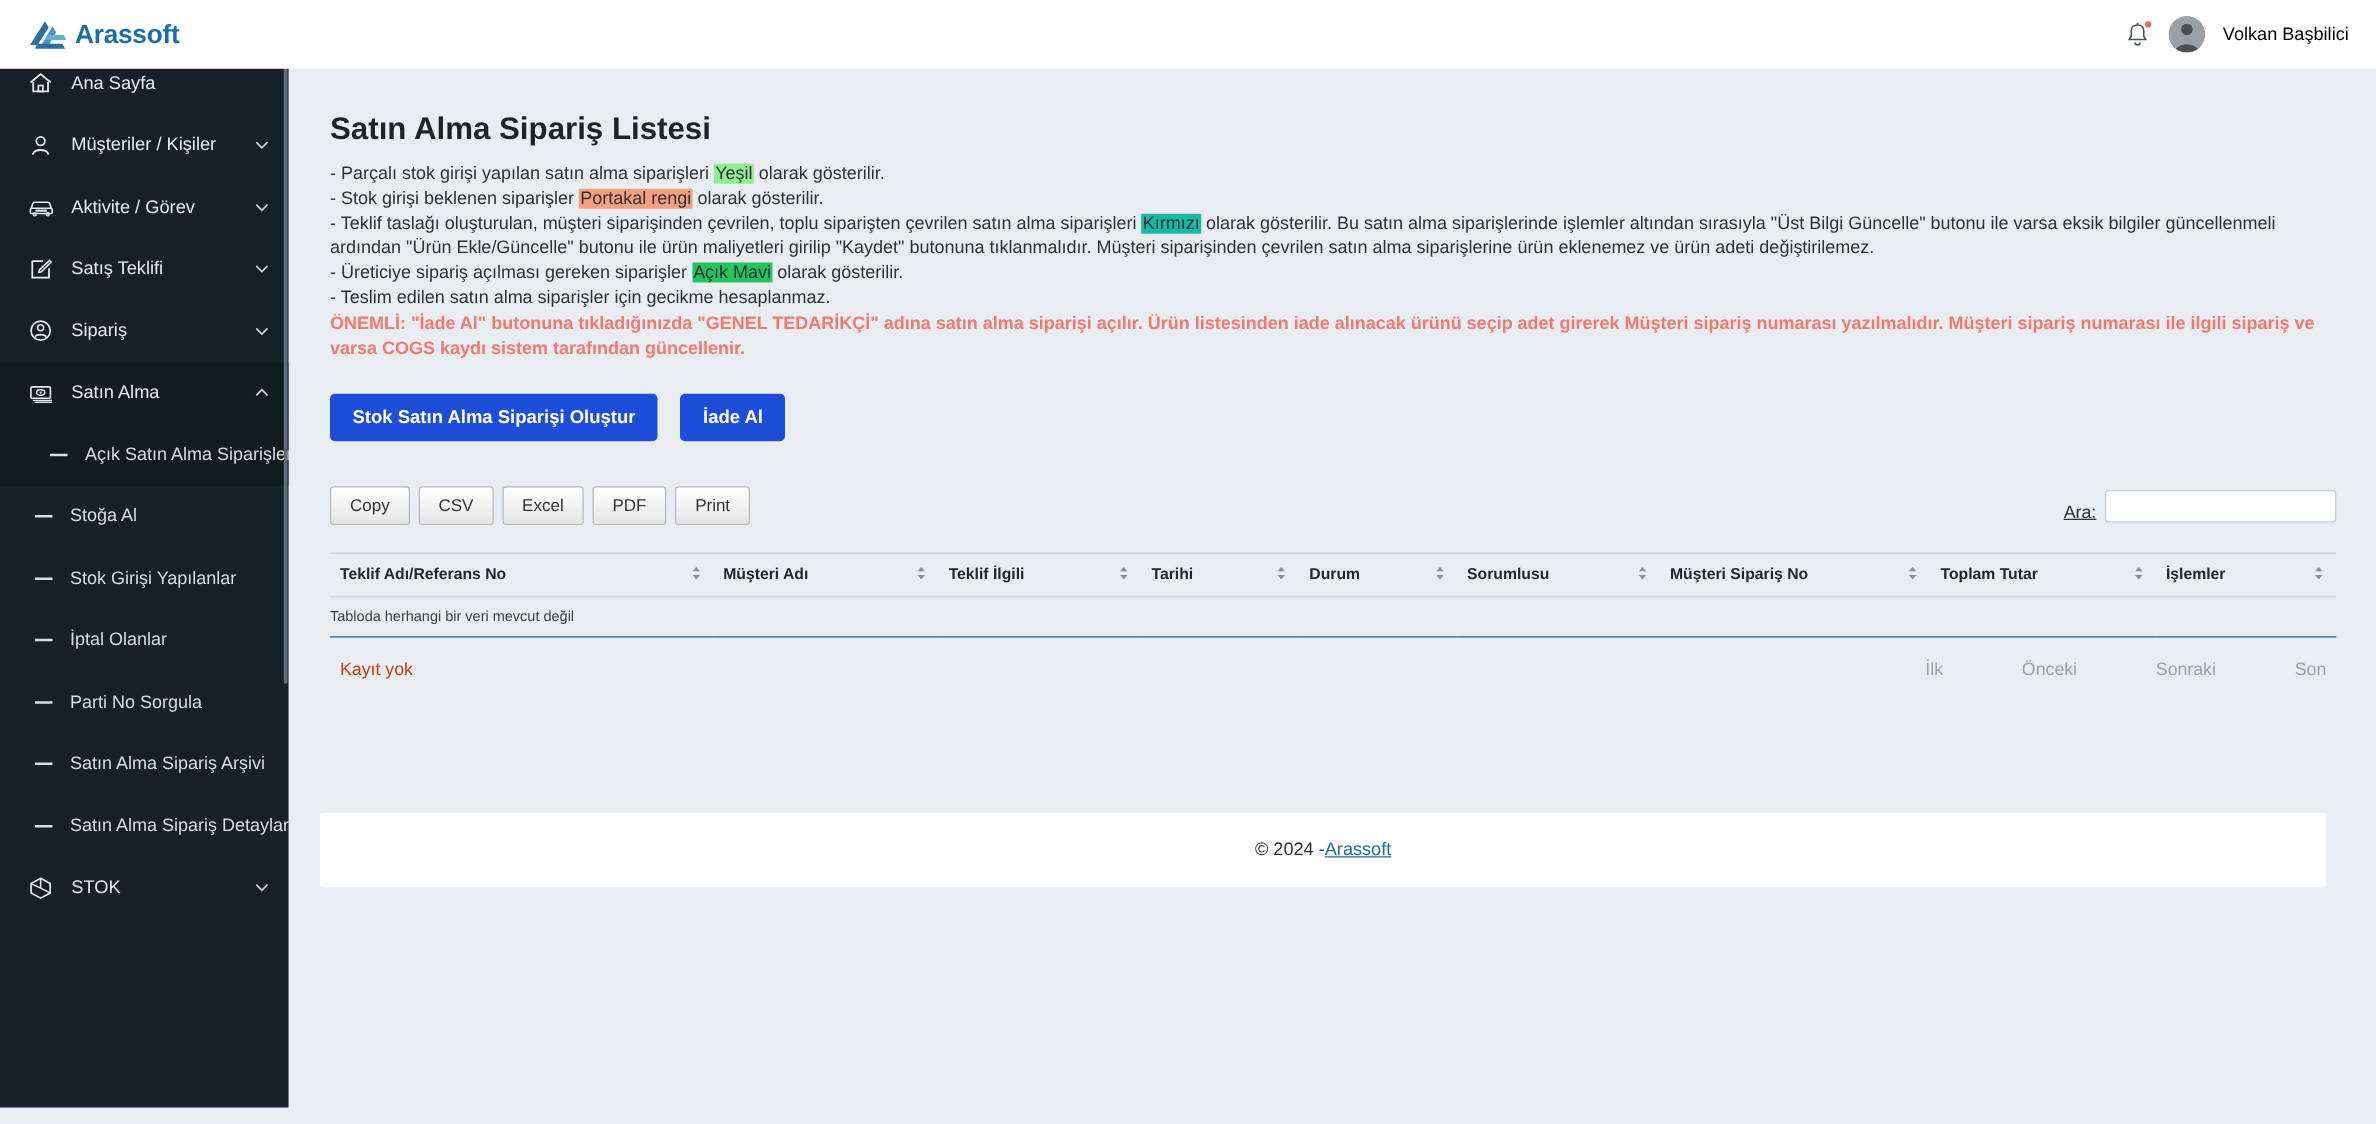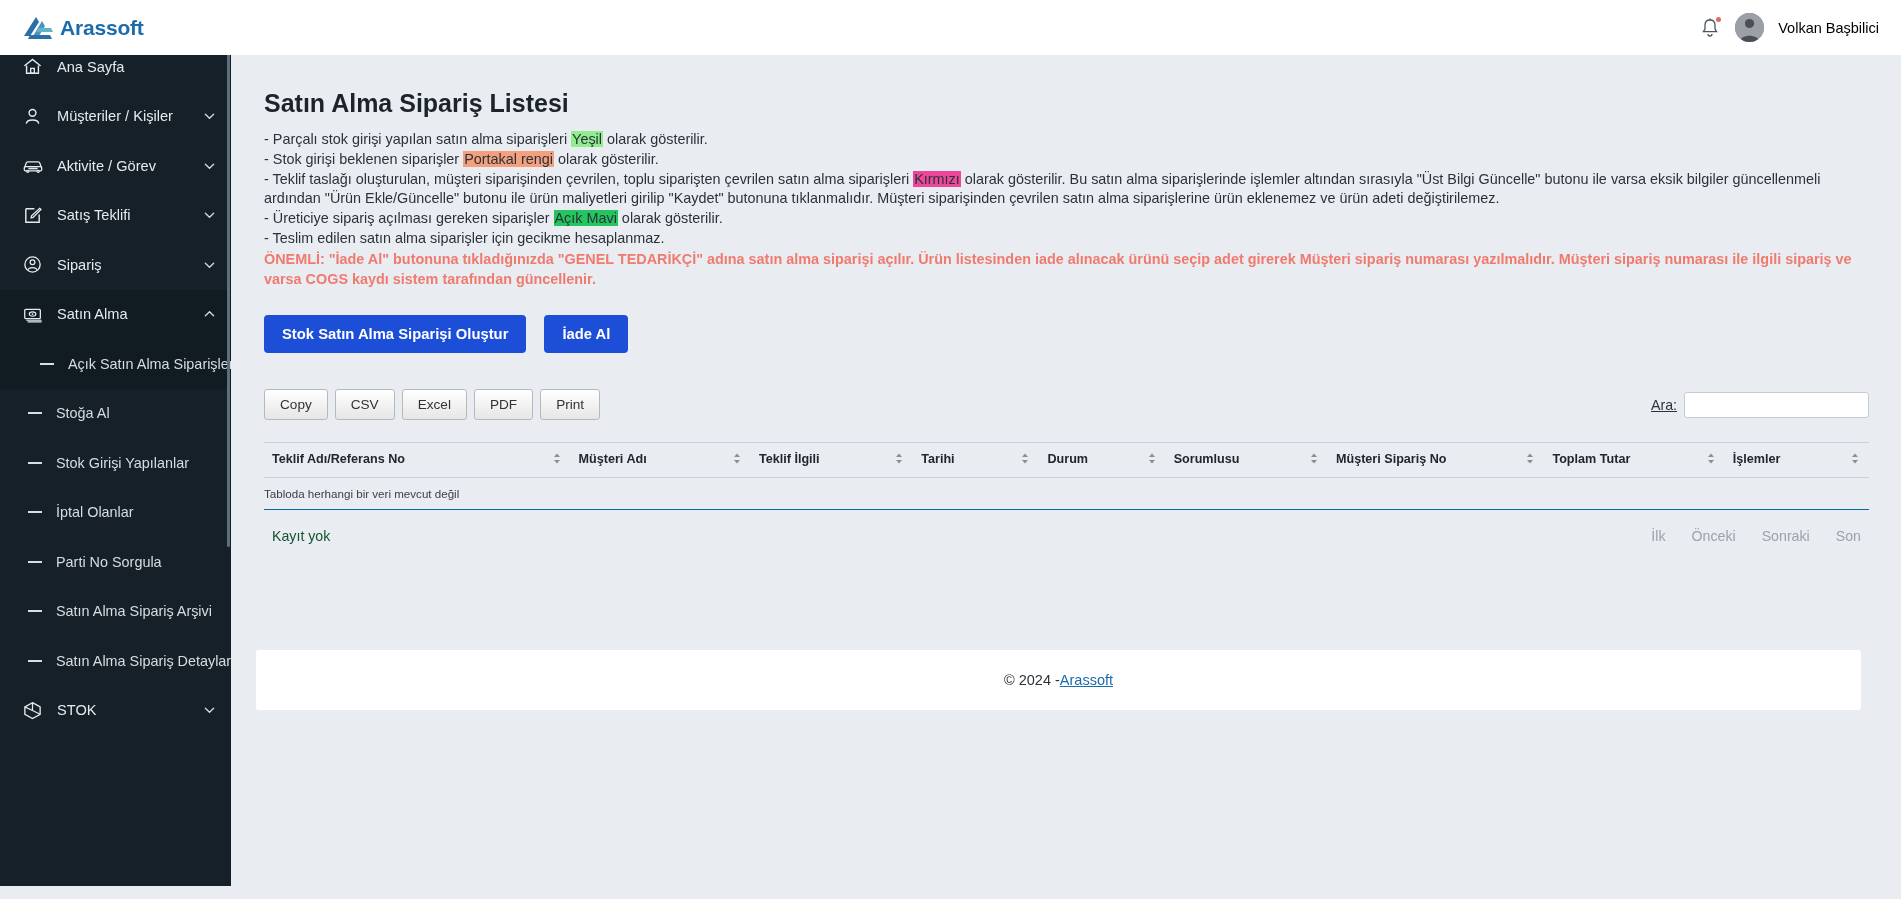--- a/index.html
+++ b/index.html
@@ -85,21 +85,21 @@
     background: #e9edf2;
     padding: 34px 0 0 0;
   }
   h1.page-title {
     font-size: 25px; font-weight: bold; color: #1c2429; margin-bottom: 12px;
   }
   .desc { font-size: 14.4px; color: #2b3238; line-height: 19.8px; }
   .desc p { margin: 0; }
   .hl-green { background: #90ee90; padding: 0 1px; }
   .hl-orange { background: #f4a07e; padding: 0 1px; }
-  .hl-red { background: #ec4899; padding: 0 1px; }
+  .hl-red { background: #14b8a6; padding: 0 1px; }
   .hl-blue { background: #22c55e; padding: 0 1px; }
   .warn {
     color: #f07a6e; font-weight: bold; font-size: 14.4px; line-height: 19.8px;
     margin-top: 1px;
   }
 
   .btn-row { margin-top: 26px; display: flex; gap: 18px; }
   .btn-primary {
     background: #1d4ed8; color: #fff; border: none; border-radius: 4px;
     font-size: 14.8px; font-weight: bold; padding: 11px 18px; cursor: pointer;
@@ -110,21 +110,21 @@
     margin-top: 36px; background: #e9edf2;
   }
   .dt-top { display: flex; align-items: center; justify-content: space-between; }
   .dt-buttons { display: flex; gap: 7px; }
   .dt-btn {
     background: linear-gradient(to bottom, #ffffff, #e6e6e6);
     border: 1px solid #b9b9b9; border-radius: 3px;
     font-size: 13.6px; color: #333; padding: 7px 15px; cursor: pointer;
     font-family: "Liberation Sans", sans-serif;
   }
-  .dt-search { display: flex; align-items: center; gap: 7px; font-size: 14.2px; color: #2b3238; text-decoration: underline; }
+  .dt-search { display: flex; align-items: flex-end; gap: 7px; font-size: 14.2px; color: #2b3238; text-decoration: underline; }
   .dt-search input {
     width: 185px; height: 26px; border: 1px solid #c4ccd4; border-radius: 3px;
     background: #fff; padding: 0 6px; font-size: 13.5px;
     font-family: "Liberation Sans", sans-serif;
   }
 
   table.dt { width: 100%; border-collapse: collapse; margin-top: 22px; }
   table.dt thead th {
     text-align: left; font-size: 12.6px; font-weight: bold; color: #20272d;
     padding: 9px 8px 11px 8px;
@@ -136,23 +136,23 @@
     opacity: 0.55;
   }
   table.dt tbody td.empty {
     font-size: 11.6px; color: #3a4248;
     padding: 9px 0; border-bottom: 1px solid #0369a1;
   }
   .dt-bottom {
     display: flex; align-items: center; justify-content: space-between;
     padding: 18px 8px 0 8px;
   }
-  .dt-info { font-size: 14.2px; color: #14532d; }
+  .dt-info { font-size: 14.2px; color: #c2410c; }
   .dt-pager { display: flex; gap: 26px; font-size: 14.2px; color: #99a3ab; }
-  .dt-pager span { cursor: default; }
+  .dt-pager span { cursor: default; margin-left: 37px; }
 
   
   .footer {
     position: absolute; left: 256px; top: 650px; width: 1605px; height: 60px;
     background: #ffffff; border-radius: 3px;
     display: flex; align-items: center; justify-content: center;
     font-size: 14.5px; color: #2b3238;
   }
   .footer a { color: #1b6ca8; text-decoration: underline; }
 

